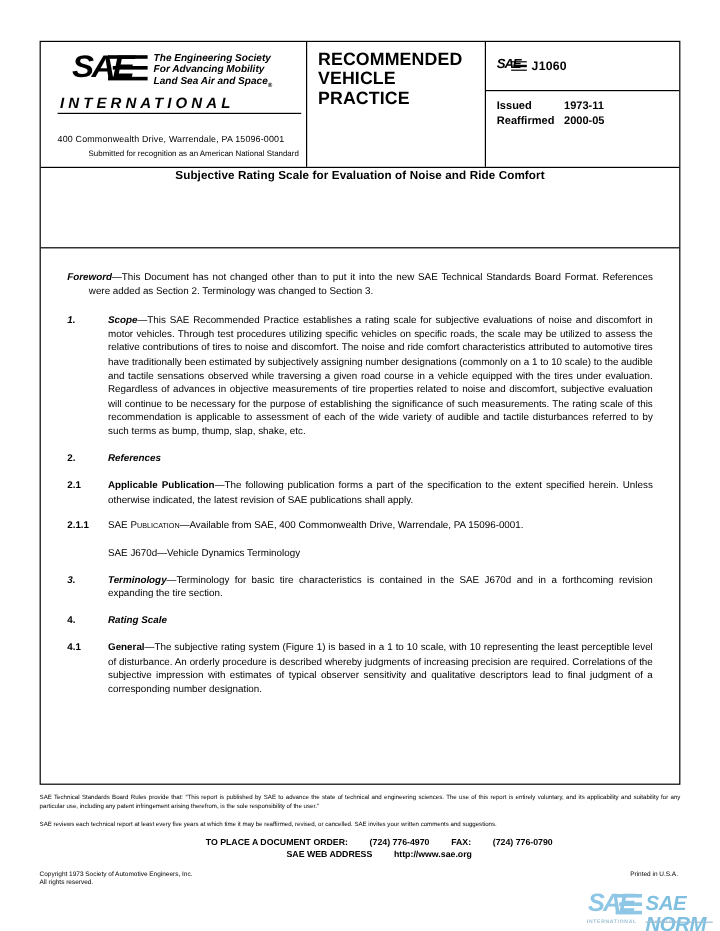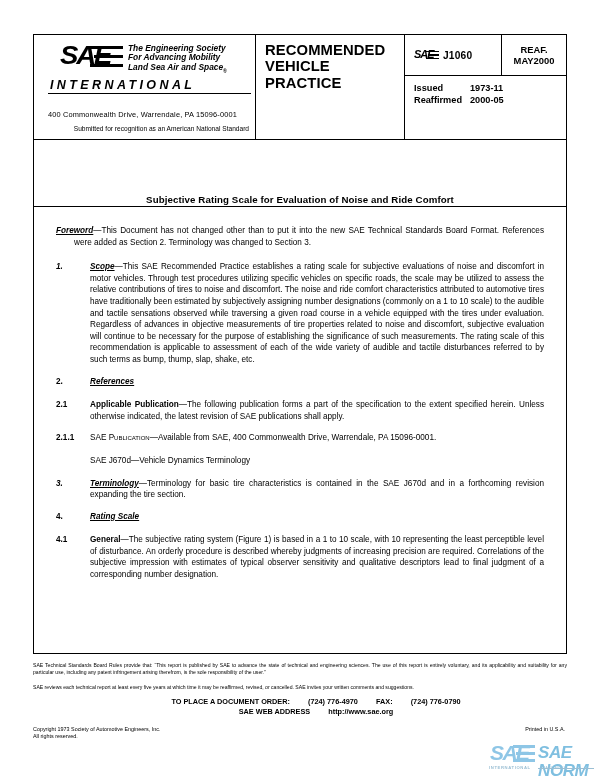--- a/index.html
+++ b/index.html
@@ -231,21 +231,21 @@
     position: absolute;
     left: 0;
     top: 105px;
     width: 100%;
     height: 67px;
     border-bottom: 1.6px solid #000;
     box-sizing: border-box;
     display: flex;
     flex-direction: column;
     align-items: center;
-    justify-content: flex-end;
+    justify-content: flex-start;
     padding: 0 50px;
     text-align: center;
   }
   .doc-title {
     font-size: 9.7px;
     font-weight: bold;
     line-height: 13px;
     letter-spacing: 0.1px;
   }
 
@@ -271,21 +271,20 @@
     flex: none;
     font-weight: bold;
     font-style: italic;
     font-size: 8.2px;
   }
   .num.plain { font-style: normal; font-weight: bold; }
   .ptext { flex: 1; }
   .lead {
     font-weight: bold;
     font-style: italic;
-    text-decoration: underline;
   }
   .lead-up {
     font-weight: bold;
     font-style: normal;
   }
   .smallcaps {
     font-variant: small-caps;
     font-size: 8.2px;
   }
   .fw-row {
@@ -456,24 +455,20 @@
         <div class="hdr-r-top">
           <div class="hdr-doc-no">
             <span class="mini-sae">
               <span class="mtext">SAE</span>
               <span class="mbar m1"></span>
               <span class="mbar m2"></span>
               <span class="mbar m3"></span>
             </span>
             <span class="doc-num">J1060</span>
           </div>
-          <div class="hdr-reaf">
-            <span>REAF.</span>
-            <span>MAY2000</span>
-          </div>
         </div>
         <div class="hdr-r-dates-box">
           <div class="hdr-r-dates">
             <div class="date-row">
               <span class="date-lbl">Issued</span>
               <span>1973-11</span>
             </div>
             <div class="date-row">
               <span class="date-lbl">Reaffirmed</span>
               <span>2000-05</span>

